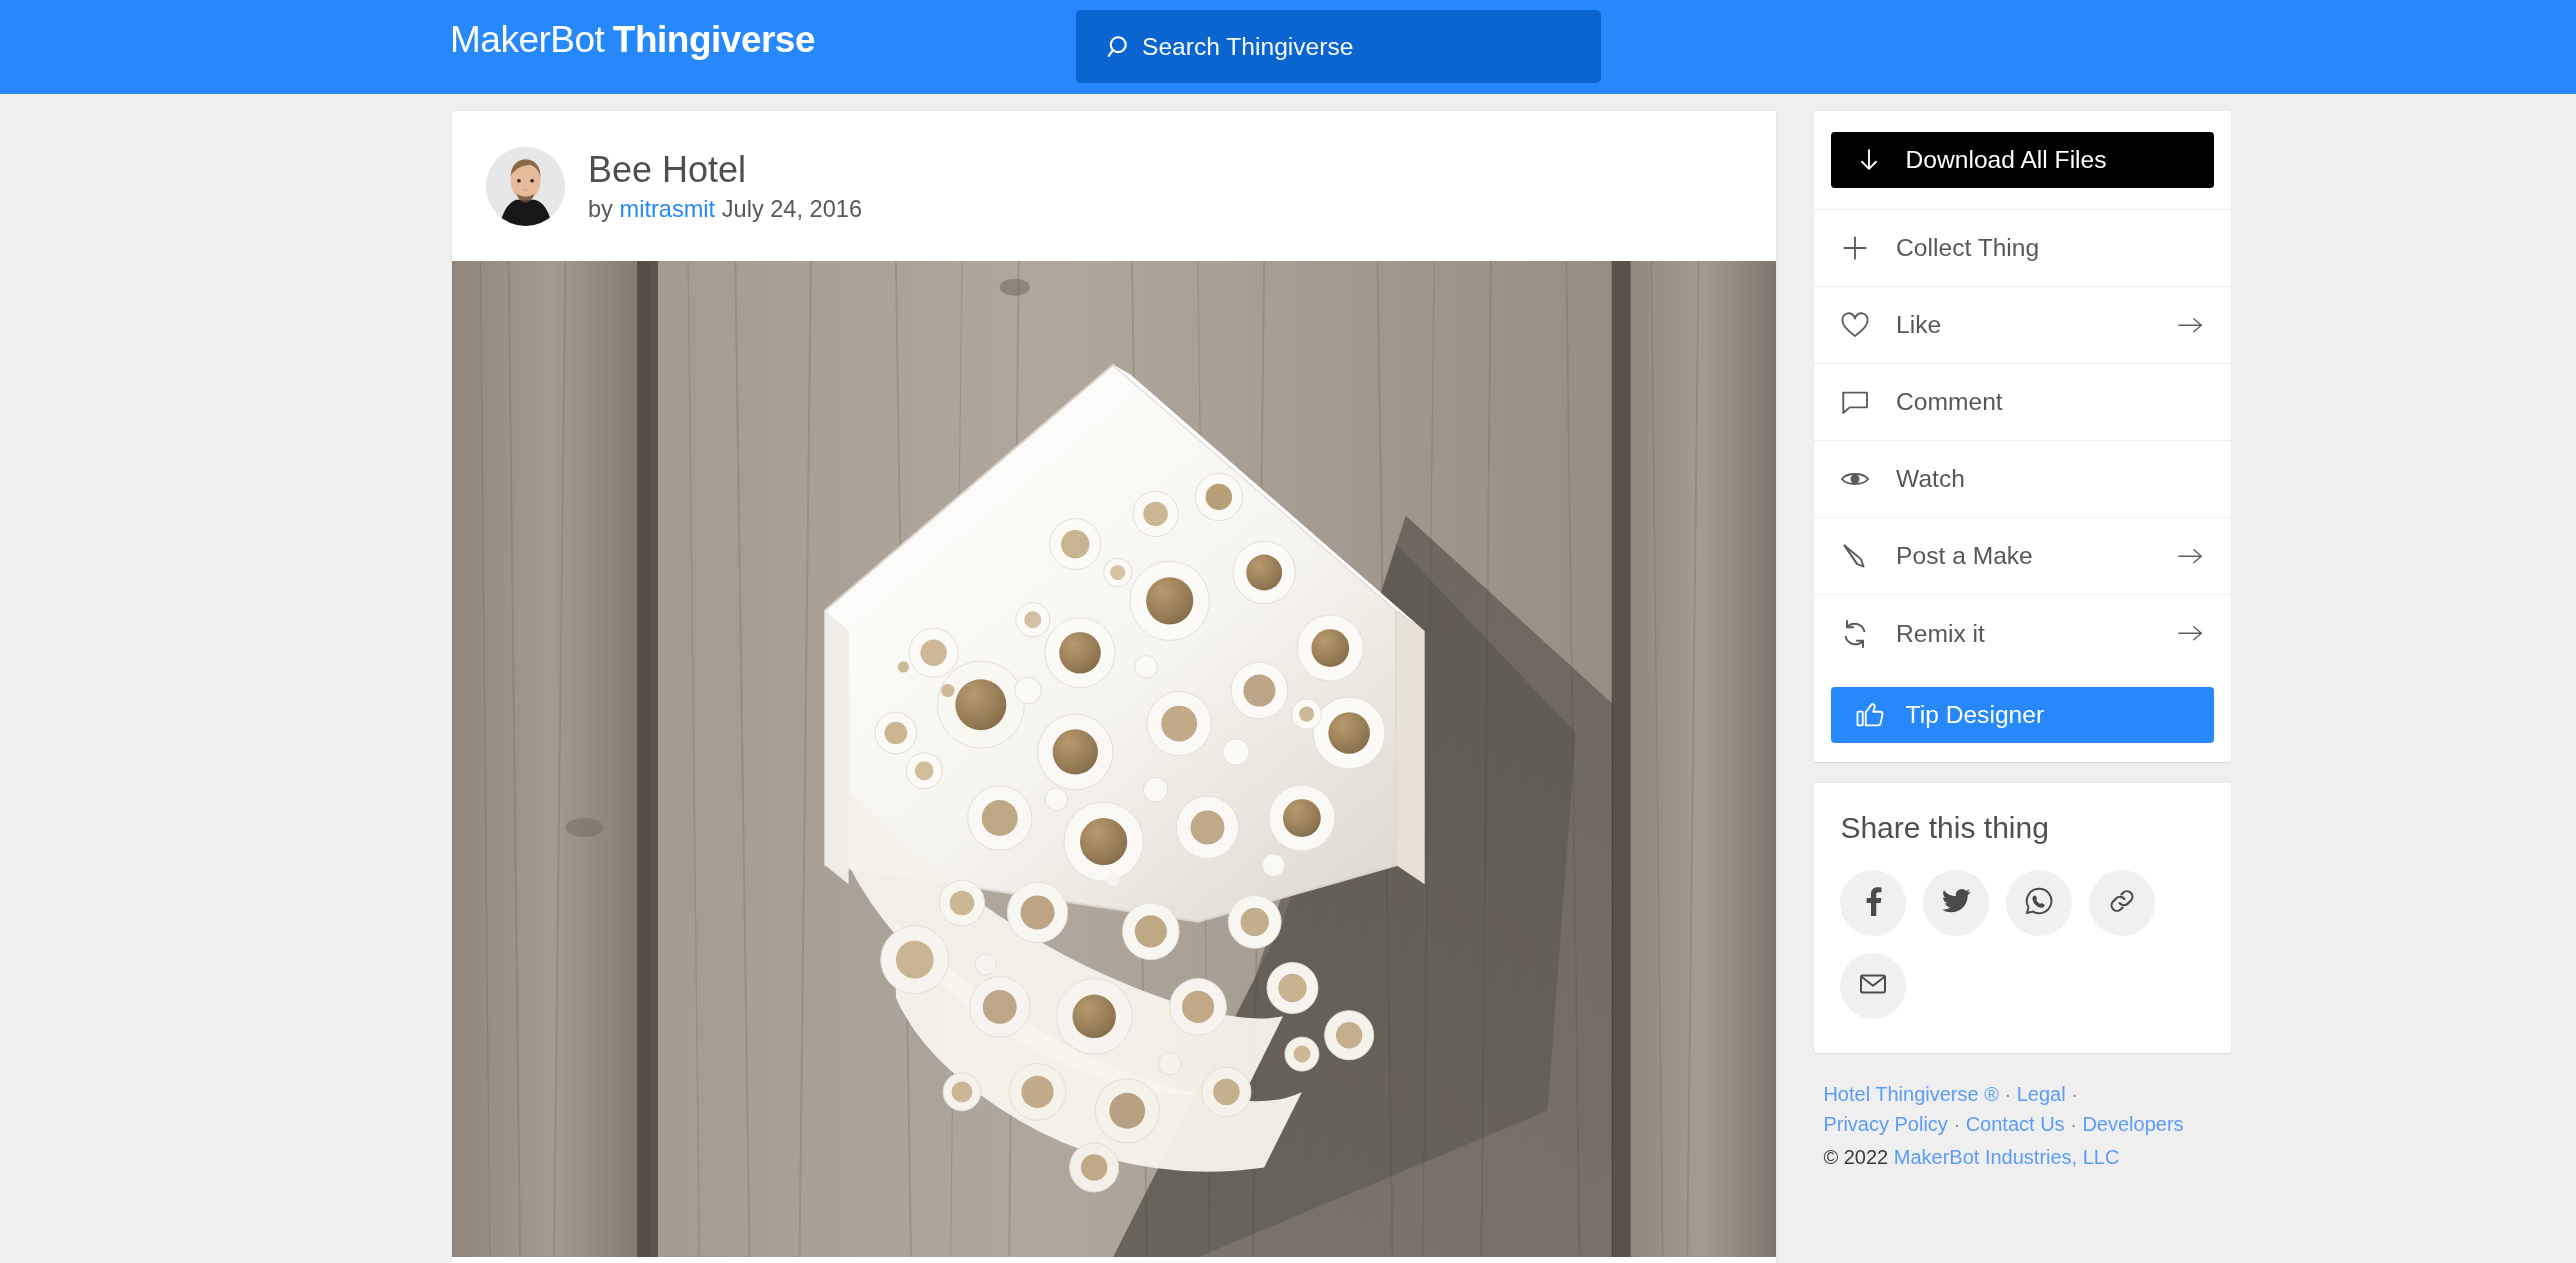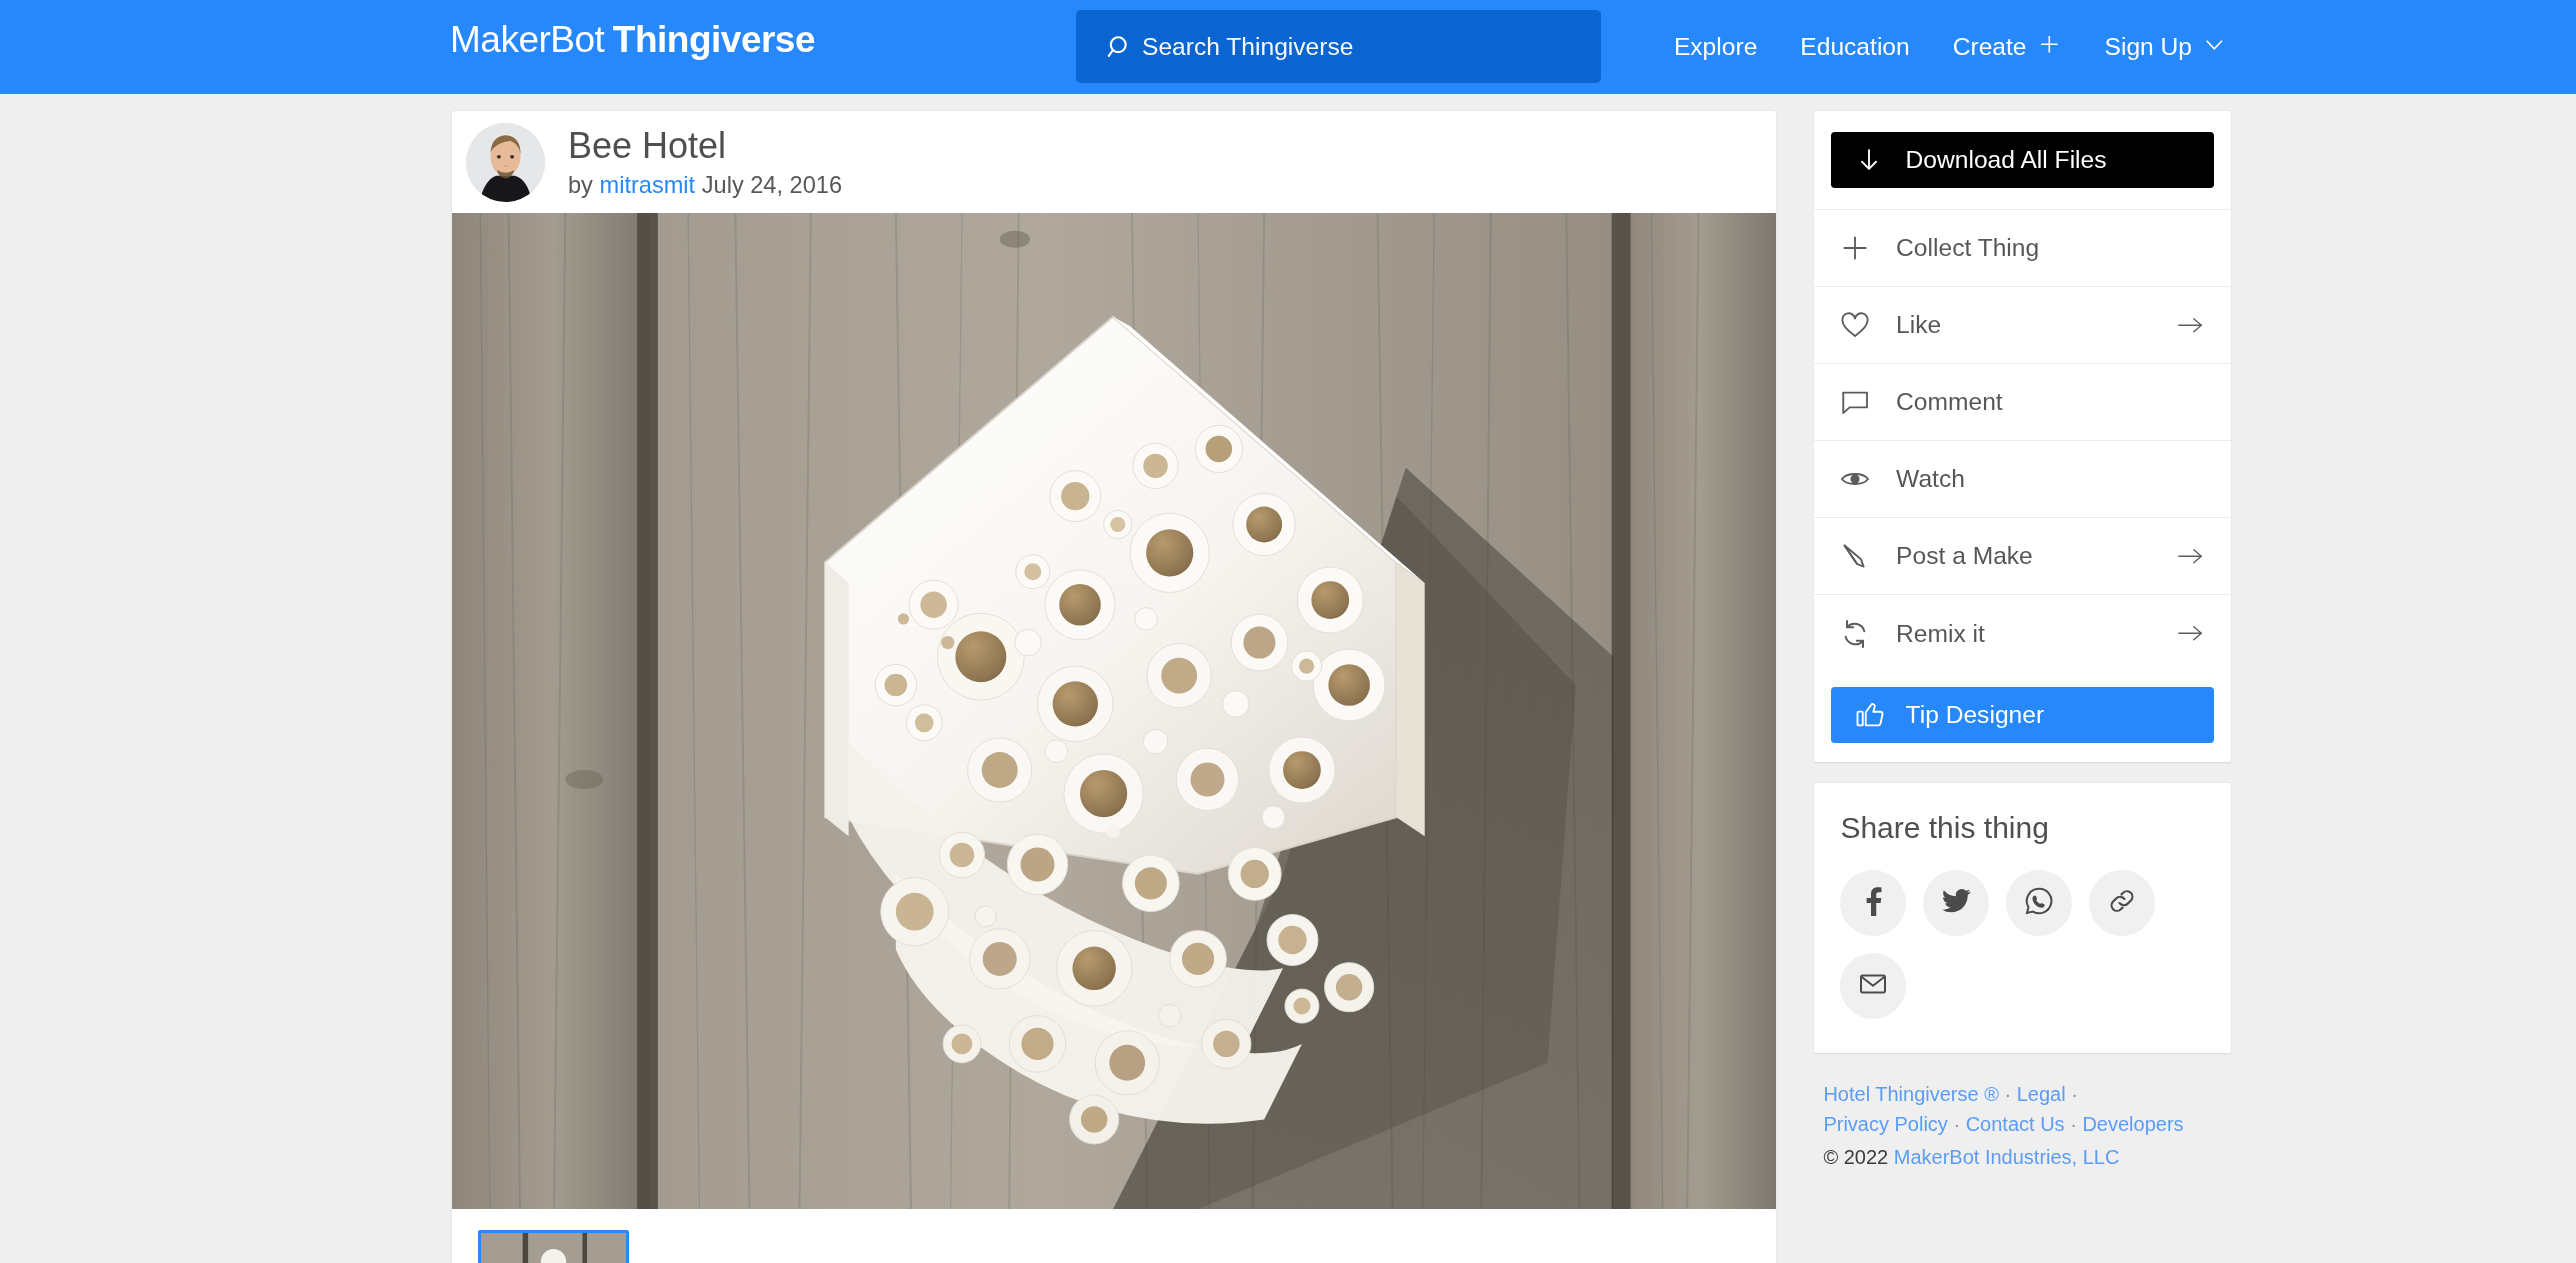--- a/index.html
+++ b/index.html
@@ -89,24 +89,24 @@
     position: absolute;
     left: 452px;
     top: 17px;
     width: 1324px;
     background: #ffffff;
     border-radius: 2.8px;
     box-shadow: 0 0.9px 1.9px rgba(0,0,0,.10);
     overflow: hidden;
   }
   .thing-head {
-    height: 102px;
-    display: flex;
-    align-items: center;
-    padding-left: 14px;
+    height: 150px;
+    display: flex;
+    align-items: center;
+    padding-left: 34px;
   }
   .avatar {
     width: 79px; height: 79px;
     border-radius: 50%;
     flex: none;
     overflow: hidden;
     background: #e4e6e8;
     position: relative;
     cursor: pointer;
   }
@@ -262,45 +262,20 @@
   <div class="search-box">
     <span class="mag">
       <svg viewBox="0 0 24 24" fill="none" stroke="#ffffff" stroke-width="1.8">
         <circle cx="10.5" cy="10" r="6.4"></circle>
           <line x1="5.9" y1="14.6" x2="2.4" y2="19.6" stroke-linecap="round"></line>
       </svg>
     </span>
     <span class="search-placeholder">Search Thingiverse</span>
   </div>
 
-  <div class="nav">
-    <div class="nav-item">
-      <span>Explore</span>
-    </div>
-    <div class="nav-item">
-      <span>Education</span>
-    </div>
-    <div class="nav-item">
-      <span>Create</span>
-      <span>
-        <svg width="24.6" height="24.6" viewBox="0 0 24 24" stroke="#ffffff" stroke-width="1.6" stroke-linecap="round">
-          <line x1="12" y1="4.5" x2="12" y2="19.5"></line>
-            <line x1="4.5" y1="12" x2="19.5" y2="12"></line>
-        </svg>
-      </span>
-    </div>
-    <div class="nav-item">
-      <span>Sign Up</span>
-      <span>
-        <svg width="24.6" height="24.6" viewBox="0 0 24 24" fill="none" stroke="#ffffff" stroke-width="1.6" stroke-linecap="round">
-          <polyline points="5,9 12,16.5 19,9"></polyline>
-        </svg>
-      </span>
-    </div>
-  </div>
 </div>
 
 <div class="page">
 
   <div class="main-card">
 
     <div class="thing-head">
       <div class="avatar">
         <svg viewBox="0 0 84 84" preserveAspectRatio="xMidYMid slice">
           <rect width="84" height="84" fill="#e6e7e9"></rect>

